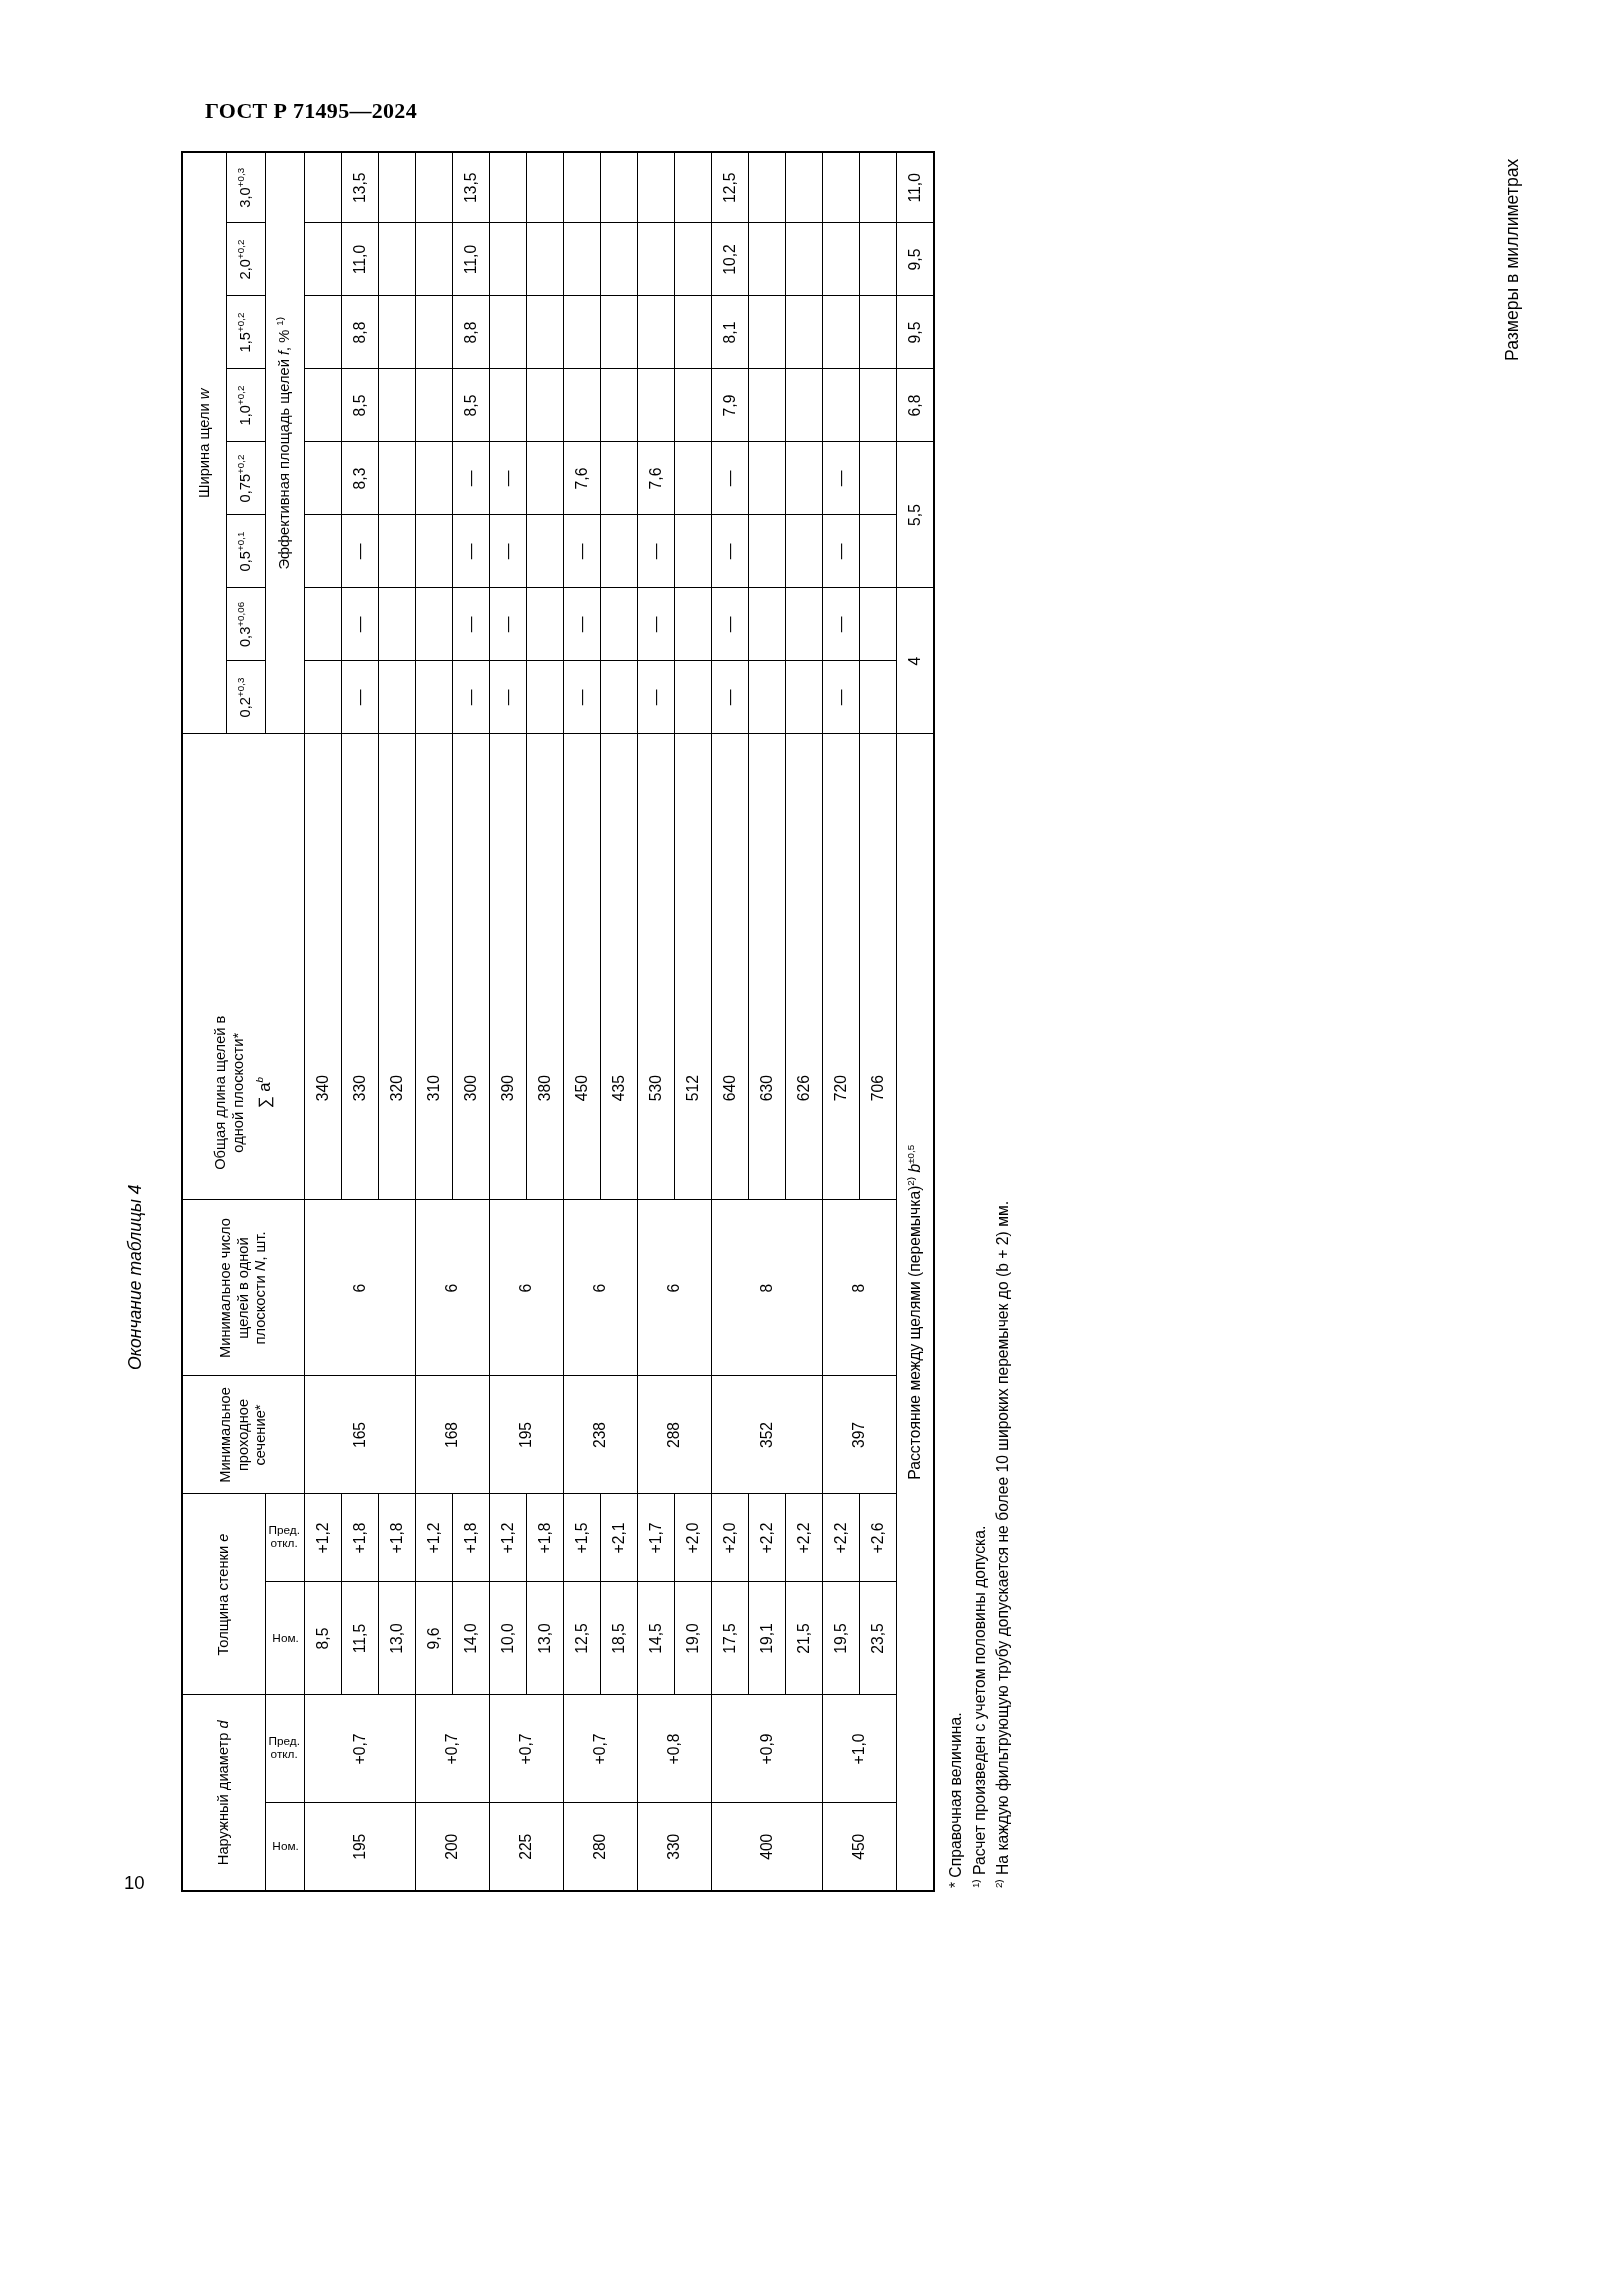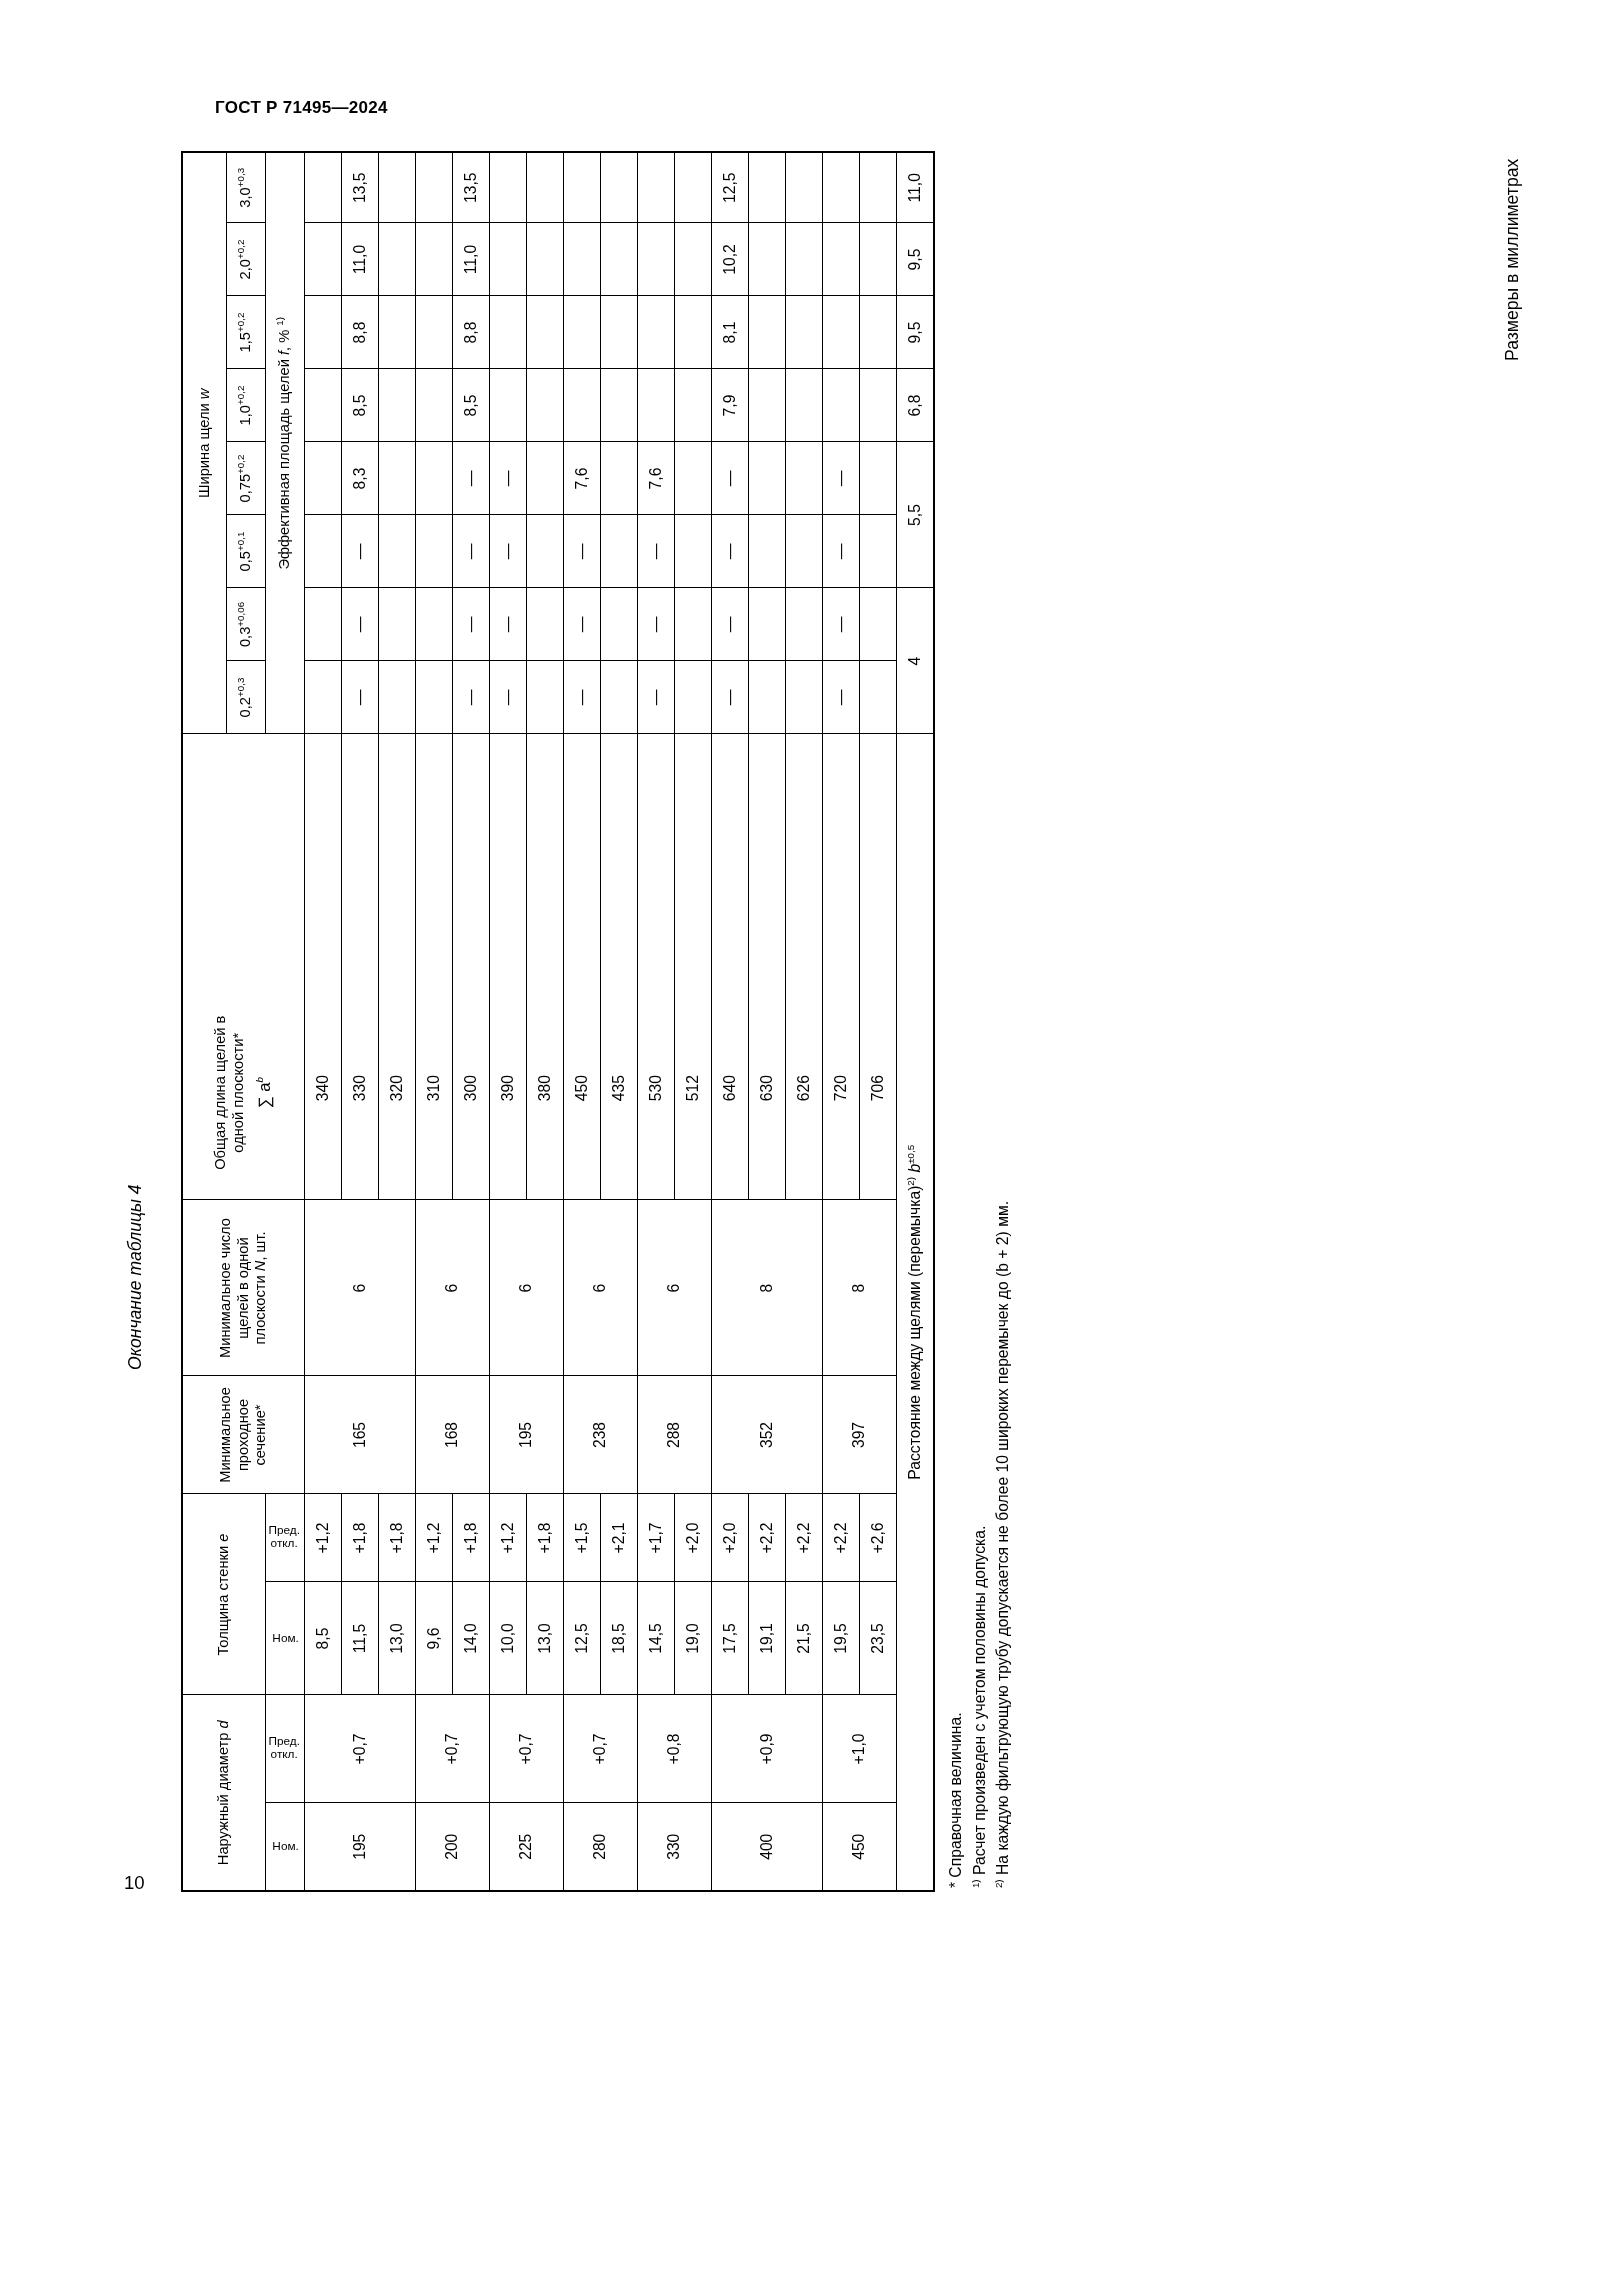--- a/index.html
+++ b/index.html
@@ -9,22 +9,22 @@
     font-family: "Liberation Sans", sans-serif;
     color: #000;
   }
   .page {
     position: relative;
     width: 1621px; height: 2293px;
     background: #ffffff;
     overflow: hidden;
   }
   .page-header {
-    position: absolute; left: 215px; top: 98px;
-    font-size: 17px; font-weight: 700; letter-spacing: 0.3px;
+    position: absolute; left: 205px; top: 98px;
+    font-size: 22px; font-weight: 700; letter-spacing: 0.3px; font-family: Liberation Serif, serif;
   }
   .page-number {
     position: absolute; left: 124px; top: 1872px;
     font-size: 18.6px;
   }
   .caption-rot {
     position: absolute; left: 125px; top: 1370px;
     transform-origin: 0 0; transform: rotate(-90deg);
     font-size: 17.6px; font-style: italic; white-space: nowrap;
   }

